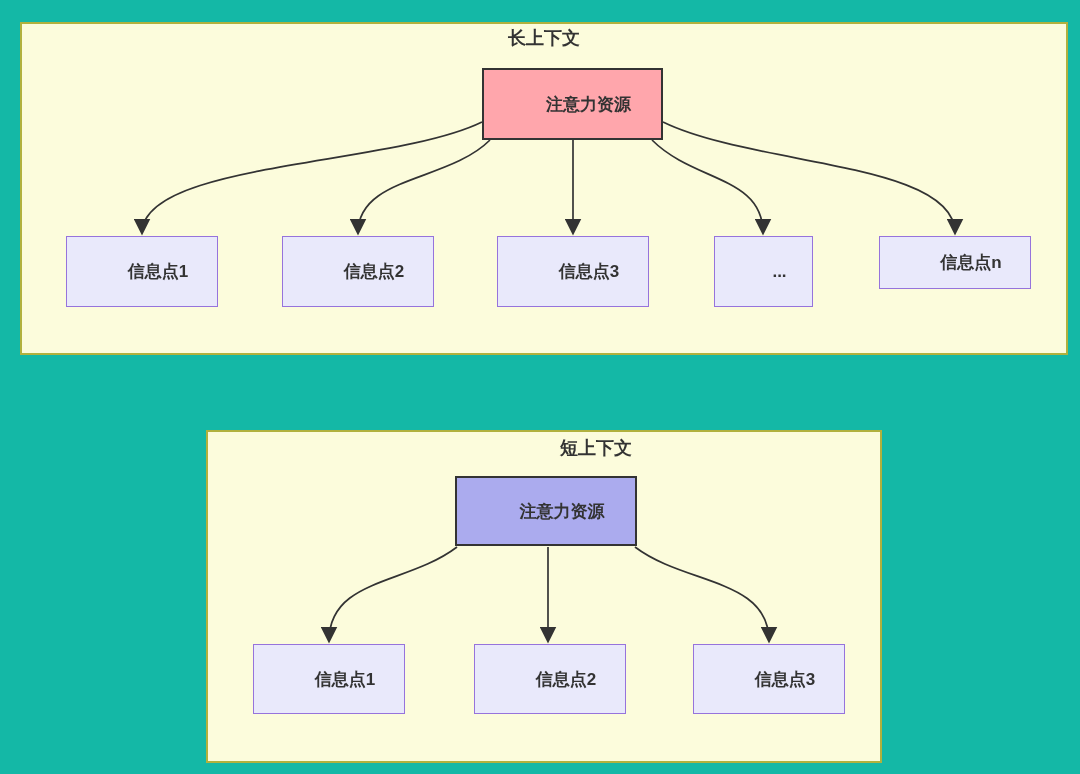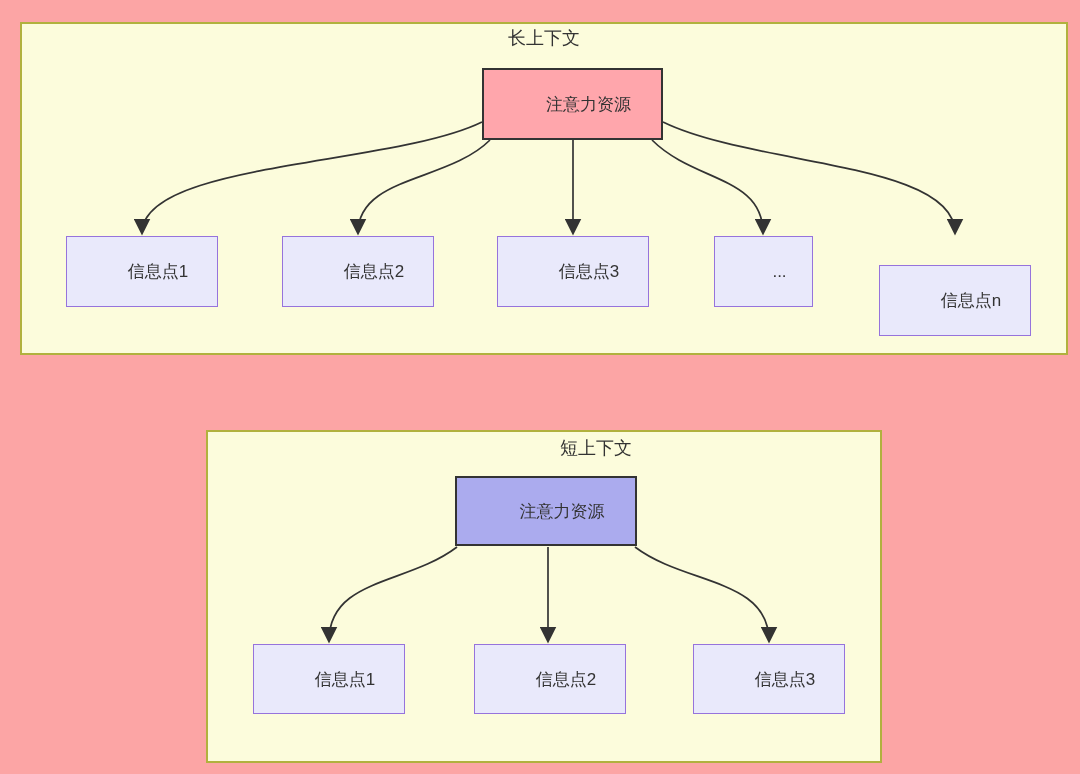--- a/index.html
+++ b/index.html
@@ -6,22 +6,23 @@
     margin: 0;
     padding: 0;
     background: #ffffff;
     font-family: "Liberation Sans", "DejaVu Sans", sans-serif;
     color: var(--text-color, #333);
   }
   #canvas {
     position: relative;
     width: 1080px;
     height: 774px;
-    background: #fca5a5;
+    background: #14b8a6;
     overflow: hidden;
+    font-weight: bold;
   }
   .group-box {
     position: absolute;
     box-sizing: border-box;
     background: var(--container-bg, #FCFCDC);
     border: 2px solid var(--container-border, #B1B13E);
   }
   #long-group  { left: 20px;  top: 22px;  width: 1048px; height: 333px; }
   #short-group { left: 206px; top: 430px; width: 676px;  height: 333px; }
 
@@ -54,21 +55,21 @@
   #long-root  { left: 482px; top: 68px;  width: 181px; height: 72px;
                 background: var(--root-long-fill, #FFA6AC); }
   #short-root { left: 455px; top: 476px; width: 182px; height: 70px;
                 background: var(--root-short-fill, #ABABEE); }
 
   
   #l-n0 { left: 66px;  top: 236px; width: 152px; height: 71px; }
   #l-n1 { left: 282px; top: 236px; width: 152px; height: 71px; }
   #l-n2 { left: 497px; top: 236px; width: 152px; height: 71px; }
   #l-n3 { left: 714px; top: 236px; width: 99px;  height: 71px; }
-  #l-n4 { left: 879px; top: 236px; width: 152px; height: 71px; margin-top: 29px; }
+  #l-n4 { left: 879px; top: 236px; width: 152px; height: 53px; }
 
   
   #s-n0 { left: 253px; top: 644px; width: 152px; height: 70px; }
   #s-n1 { left: 474px; top: 644px; width: 152px; height: 70px; }
   #s-n2 { left: 693px; top: 644px; width: 152px; height: 70px; }
 
   #edges {
     position: absolute;
     left: 0; top: 0;
     width: 1080px; height: 774px;

